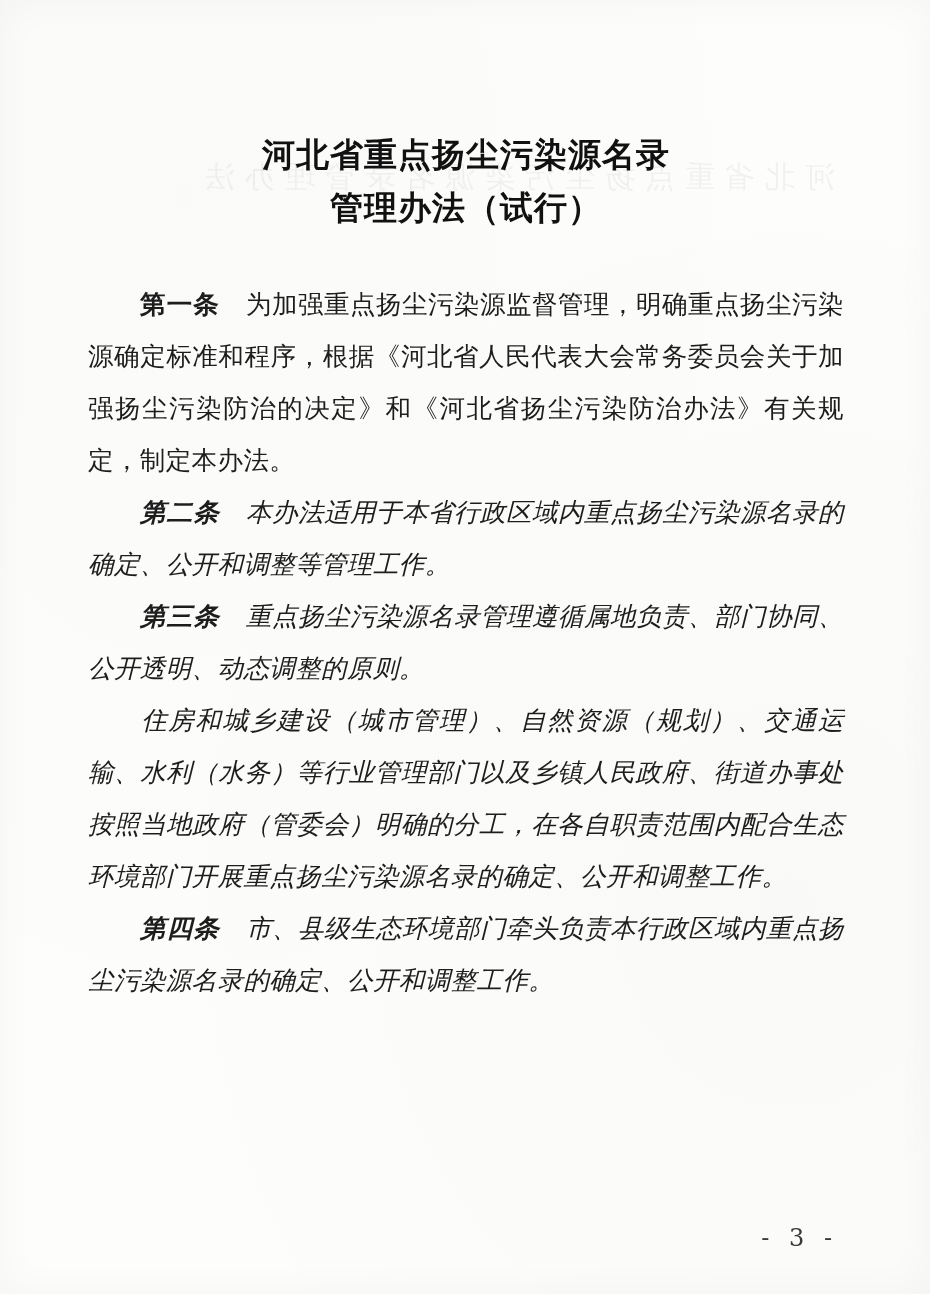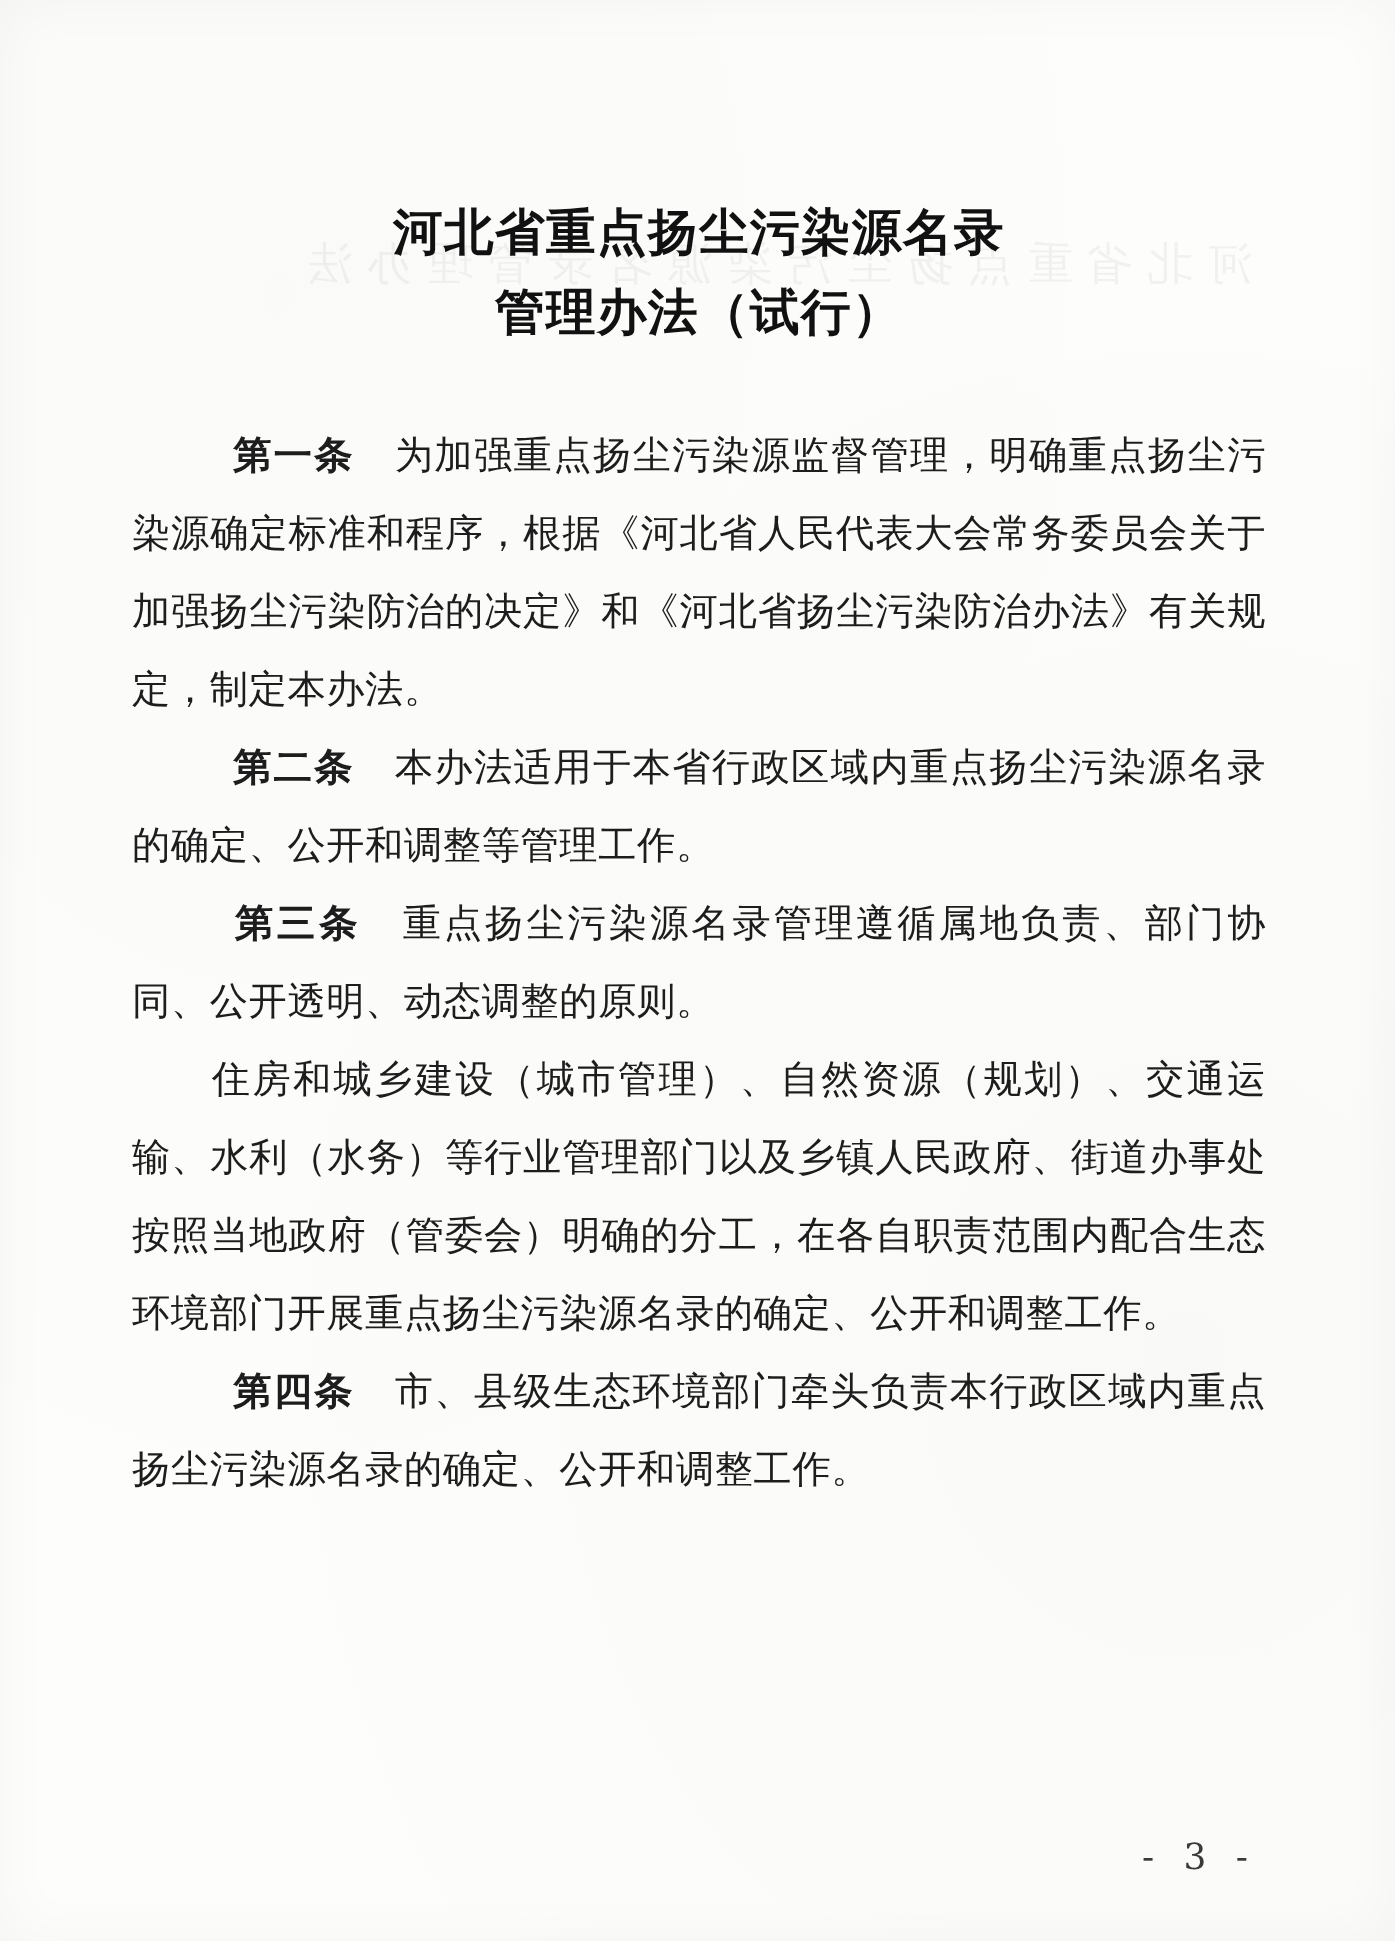--- a/index.html
+++ b/index.html
@@ -65,29 +65,29 @@
     margin: 0 0 0 0;
     font-size: 25.5px;
     line-height: 52px;
     text-align: justify;
     text-justify: inter-ideograph;
     letter-spacing: 0.4px;
     color: #1d1d1d;
   }
   p.para + p.para {
     margin-top: 0px;
+    font-style: italic;
   }
   .indent {
     display: inline-block;
     width: 52px;
   }
   .art-label {
     font-weight: bold;
     letter-spacing: 1px;
-    margin-left: 15px;
   }
   .art-gap {
     display: inline-block;
     width: 26px;
   }
   .page-number {
     position: absolute;
     right: 92px;
     bottom: 42px;
     font-size: 24px;

